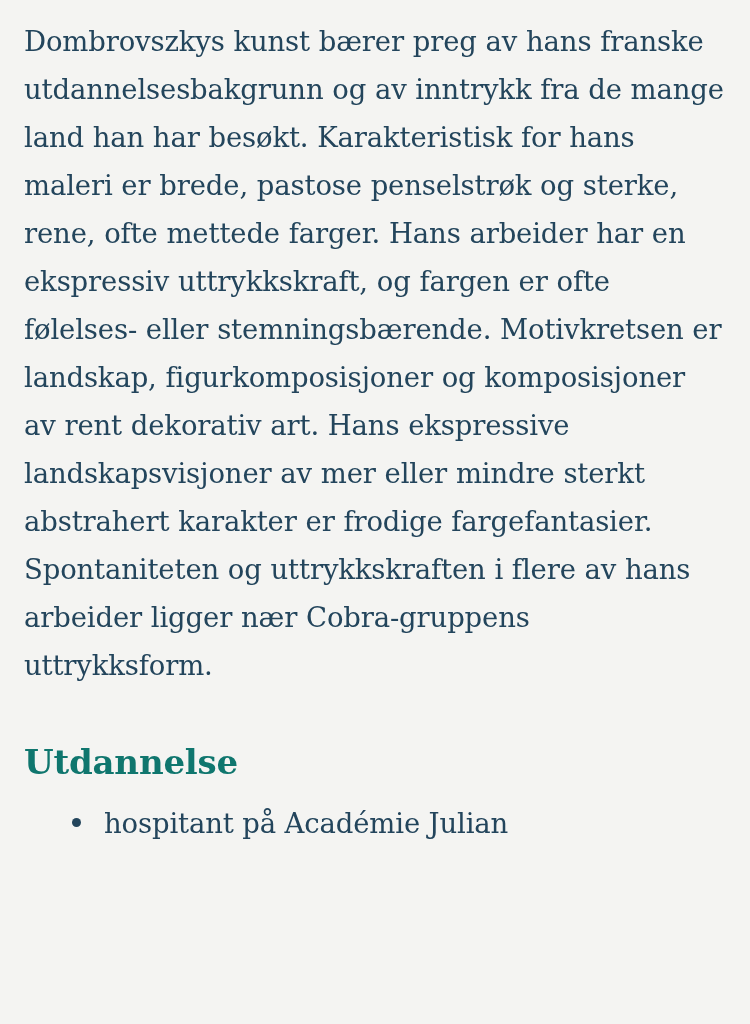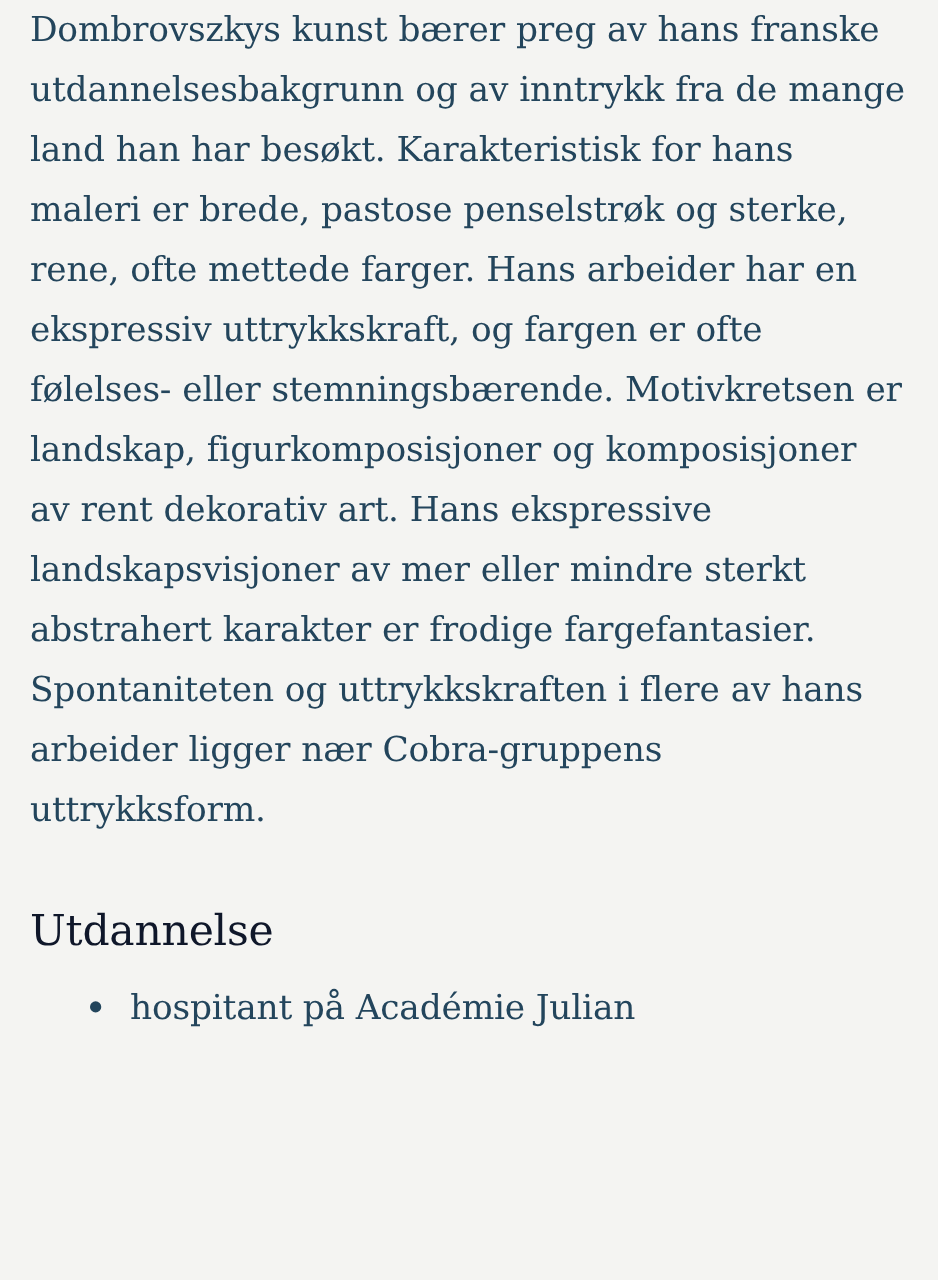--- a/index.html
+++ b/index.html
@@ -19,39 +19,40 @@
   .article {
     box-sizing: border-box;
     width: 750px;
     padding: 0 26px 0 24px;
     color: #23455c;
   }
 
   
   .body-paragraph {
     margin: 0;
+    padding-top: 17px;
     font-size: 27.5px;
     line-height: 48px;
     letter-spacing: -0.15px;
     word-spacing: 0.2px;
     font-weight: 400;
     color: #23455c;
     text-align: left;
     hyphens: none;
   }
 
   
   .section-heading {
     margin: 0;
     padding-top: 52px;
     font-size: 34px;
     line-height: 42px;
-    font-weight: 400;
+    font-weight: 700;
     letter-spacing: -0.2px;
-    color: #0f172a;
+    color: #0f766e;
   }
 
   
   .edu-list {
     margin: 0;
     padding: 16px 0 0 0;
     list-style: none;
   }
   .edu-list .list-item {
     position: relative;

